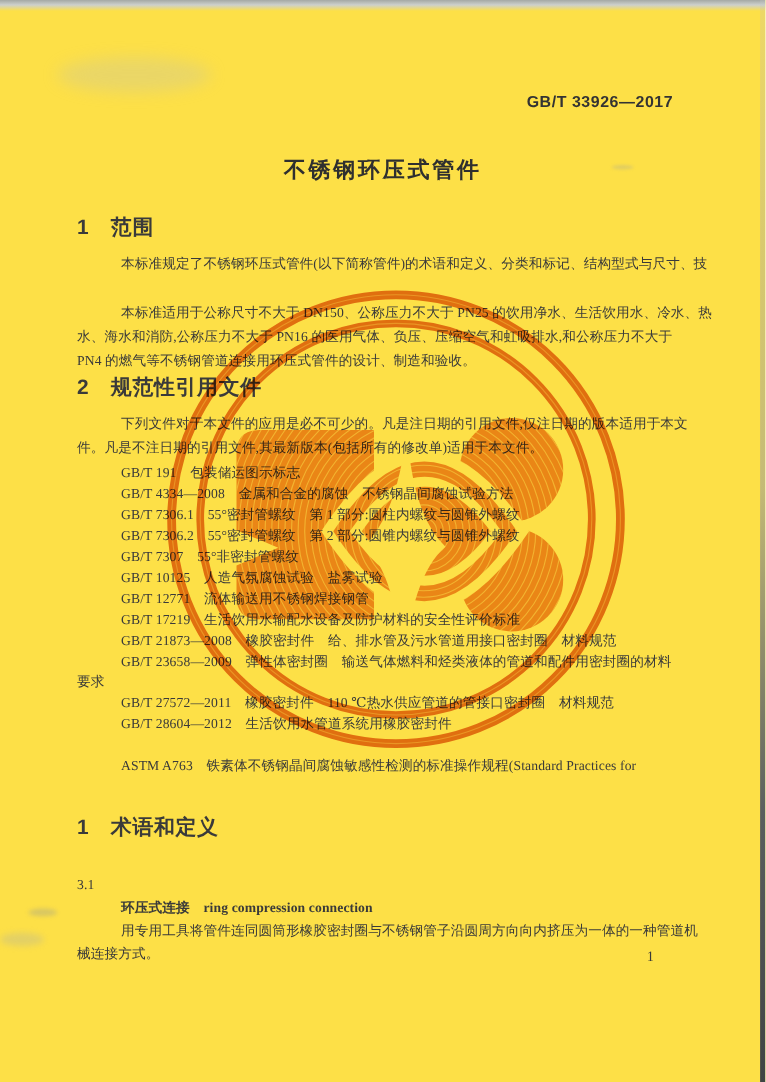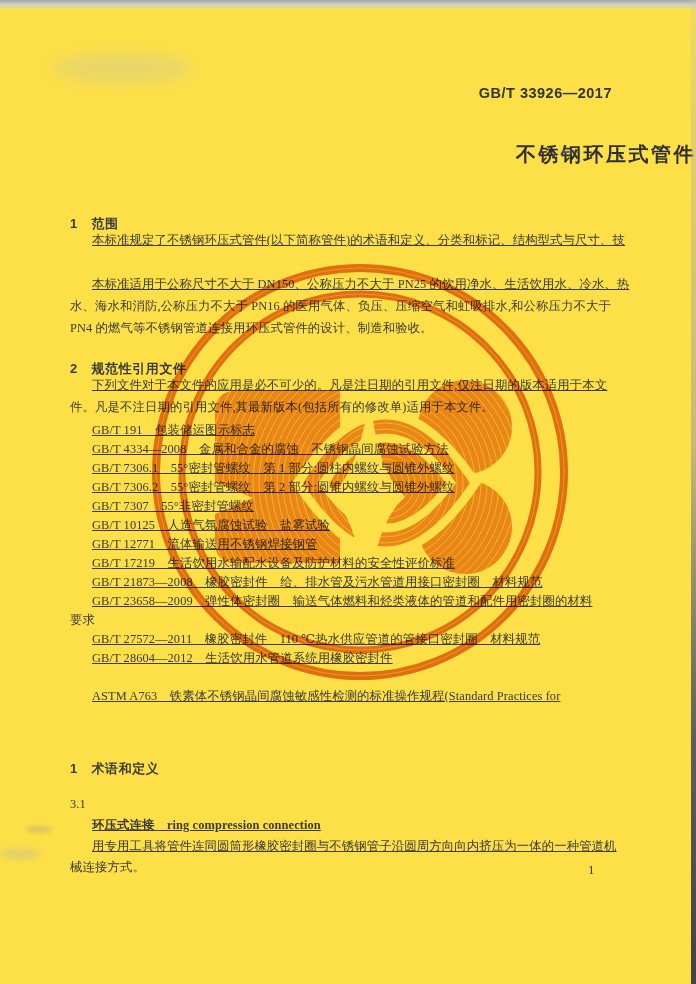--- a/index.html
+++ b/index.html
@@ -15,27 +15,27 @@
   .edge-right{position:absolute;right:0;top:0;width:5px;height:984px;
     background:linear-gradient(rgba(190,196,196,.25) 0%,rgba(150,156,156,.55) 45%,#5a5f5f 75%,#3e4343 100%);}
   .smudge{position:absolute;border-radius:50%;}
   .sm1{left:52px;top:52px;width:140px;height:32px;background:rgba(185,190,186,.28);filter:blur(7px);}
   .sm2{left:26px;top:826px;width:26px;height:7px;background:rgba(150,152,150,.35);filter:blur(2px);}
   .sm3{left:556px;top:150px;width:20px;height:4px;background:rgba(160,162,160,.30);filter:blur(1.5px);}
   .sm4{left:0px;top:848px;width:40px;height:12px;background:rgba(168,172,172,.30);filter:blur(3px);}
   
   .ln{position:absolute;white-space:nowrap;font-size:12.4px;line-height:17px;letter-spacing:0.1px;}
   .m{left:70px;}   
-  .i{left:92px;text-decoration:underline;}   
-  .h{font-family:"Liberation Sans","DejaVu Sans",sans-serif;font-weight:bold;font-size:13px;letter-spacing:0.6px;margin-top:16px;}
+  .i{left:110px;}   
+  .h{font-family:"Liberation Sans","DejaVu Sans",sans-serif;font-weight:bold;font-size:19px;letter-spacing:0.6px;}
   .b{font-weight:bold;}
   .docnum{position:absolute;top:85px;right:84px;white-space:nowrap;
     font-family:"Liberation Sans","DejaVu Sans",sans-serif;font-weight:bold;
     font-size:14.5px;letter-spacing:0.5px;color:#333;}
-  .title{position:absolute;top:141px;left:0;width:696px;text-align:right;
+  .title{position:absolute;top:141px;left:0;width:696px;text-align:center;
     font-family:"Liberation Sans","DejaVu Sans",sans-serif;font-weight:bold;
     font-size:20px;letter-spacing:2.5px;color:#2f2f2f;}
   .pageno{position:absolute;left:588px;top:862px;font-size:13px;}
   
   .seal{position:absolute;left:0;top:0;width:696px;height:984px;
     mix-blend-mode:multiply;opacity:.95;pointer-events:none;}
 </style>
 </head>
 <body>
 

